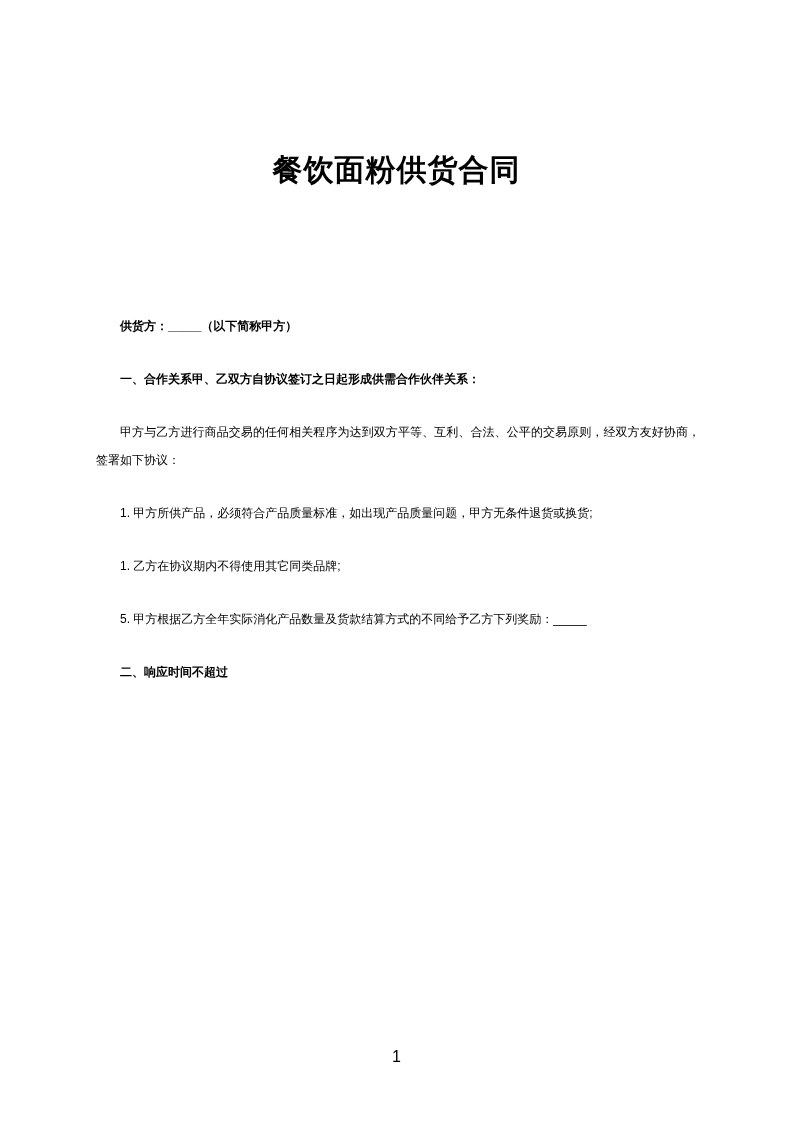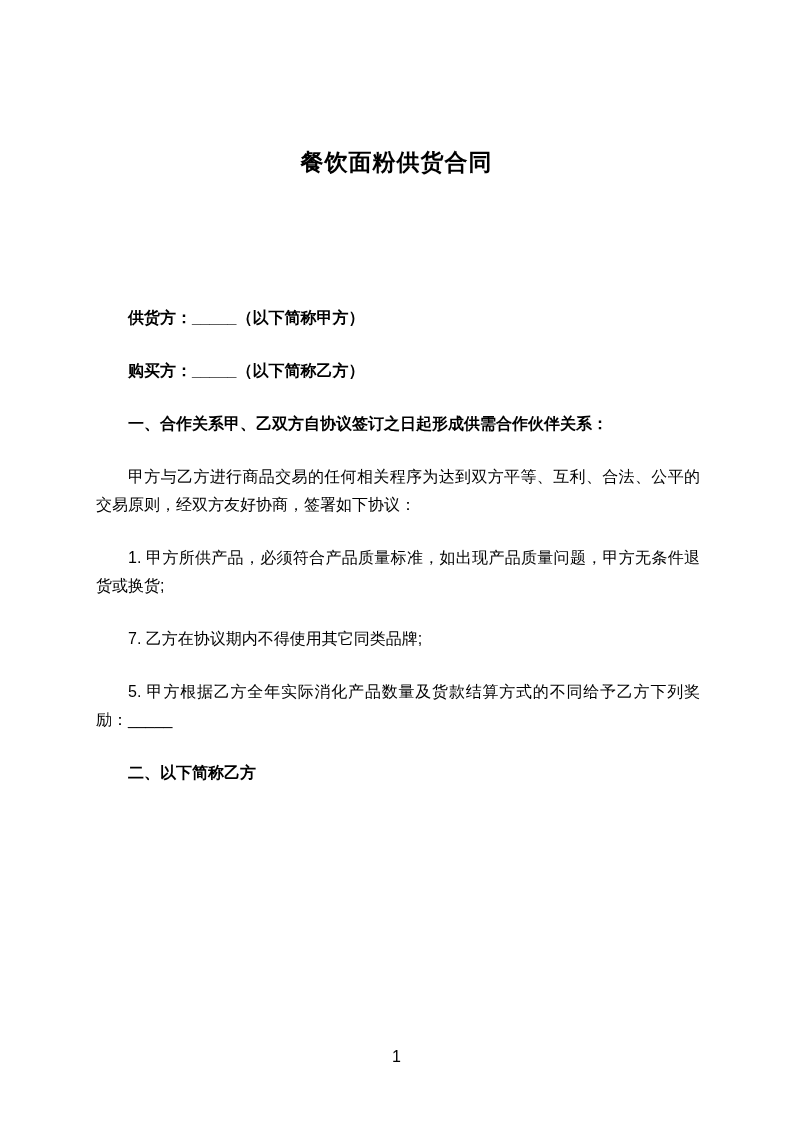--- a/index.html
+++ b/index.html
@@ -10,35 +10,35 @@
   .page {
     position: relative;
     width: 793px;
     height: 1122px;
     background: #ffffff;
     overflow: hidden;
     font-family: "Liberation Sans", sans-serif;
     color: #000000;
   }
   .doc-title {
-    margin: 8px;
+    margin: 16px;
     padding-top: 138px;
     text-align: center;
-    font-size: 23px;
+    font-size: 30px;
     line-height: 32px;
     font-weight: bold;
     letter-spacing: 1px;
   }
   .content {
     margin: 126px 93px 0 96px;
     text-align: justify;
   }
   .content p {
     margin: 0 0 25px 0;
-    font-size: 16px;
+    font-size: 12px;
     line-height: 28px;
   }
   .content p.indent { text-indent: 2em; }
   .content p.bold { font-weight: bold; }
   .page-number {
     position: absolute;
     top: 1046px;
     left: 0;
     width: 100%;
     text-align: center;
@@ -47,23 +47,22 @@
   }
 </style>
 </head>
 <body>
 
 <div class="page">
   <h1 class="doc-title">餐饮面粉供货合同</h1>
 
   <div class="content">
       <p class="indent bold">供货方：_____（以下简称甲方）</p>
-      <p class="indent bold">购买方：_____（以下简称乙方）</p>
       <p class="indent bold">一、合作关系甲、乙双方自协议签订之日起形成供需合作伙伴关系：</p>
       <p class="indent ">甲方与乙方进行商品交易的任何相关程序为达到双方平等、互利、合法、公平的交易原则，经双方友好协商，签署如下协议：</p>
       <p class="indent ">1. 甲方所供产品，必须符合产品质量标准，如出现产品质量问题，甲方无条件退货或换货;</p>
-      <p class="indent ">7. 乙方在协议期内不得使用其它同类品牌;</p>
+      <p class="indent ">1. 乙方在协议期内不得使用其它同类品牌;</p>
       <p class="indent ">5. 甲方根据乙方全年实际消化产品数量及货款结算方式的不同给予乙方下列奖励：_____</p>
-      <p class="indent bold">二、以下简称乙方</p>
+      <p class="indent bold">二、响应时间不超过</p>
     </div>
 
   <div class="page-number">1</div>
 </div>
 
 </body></html>

